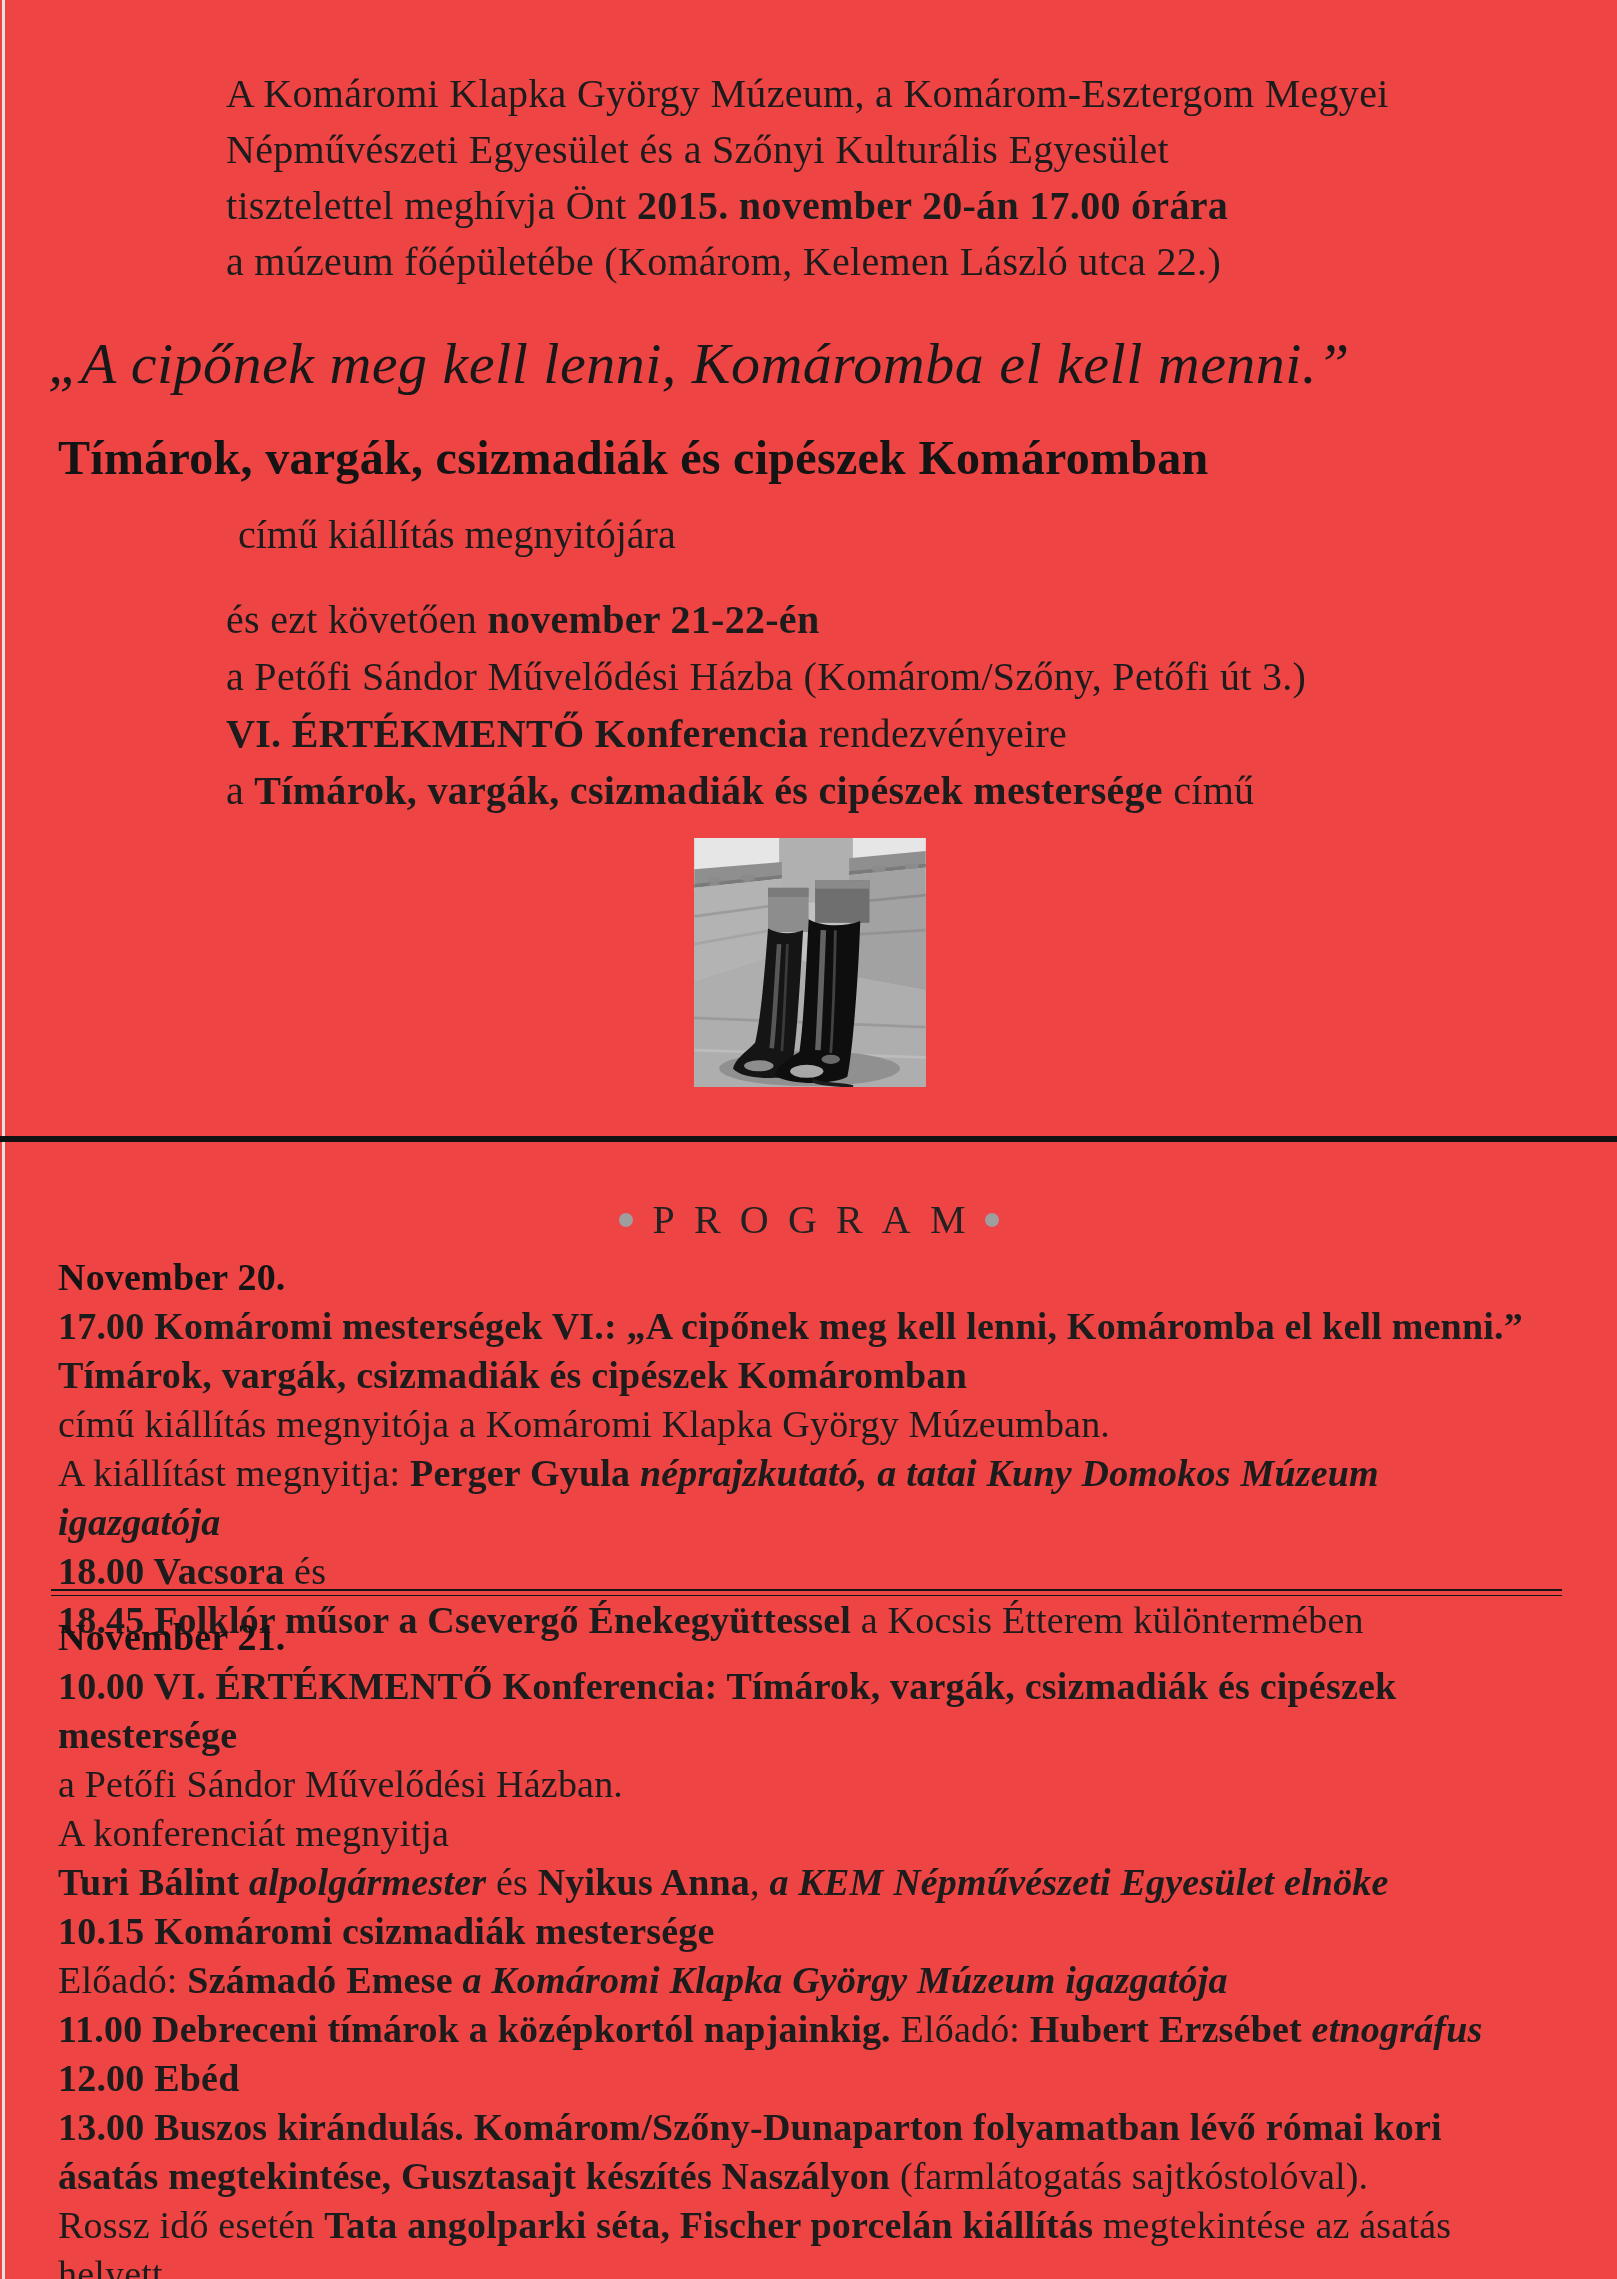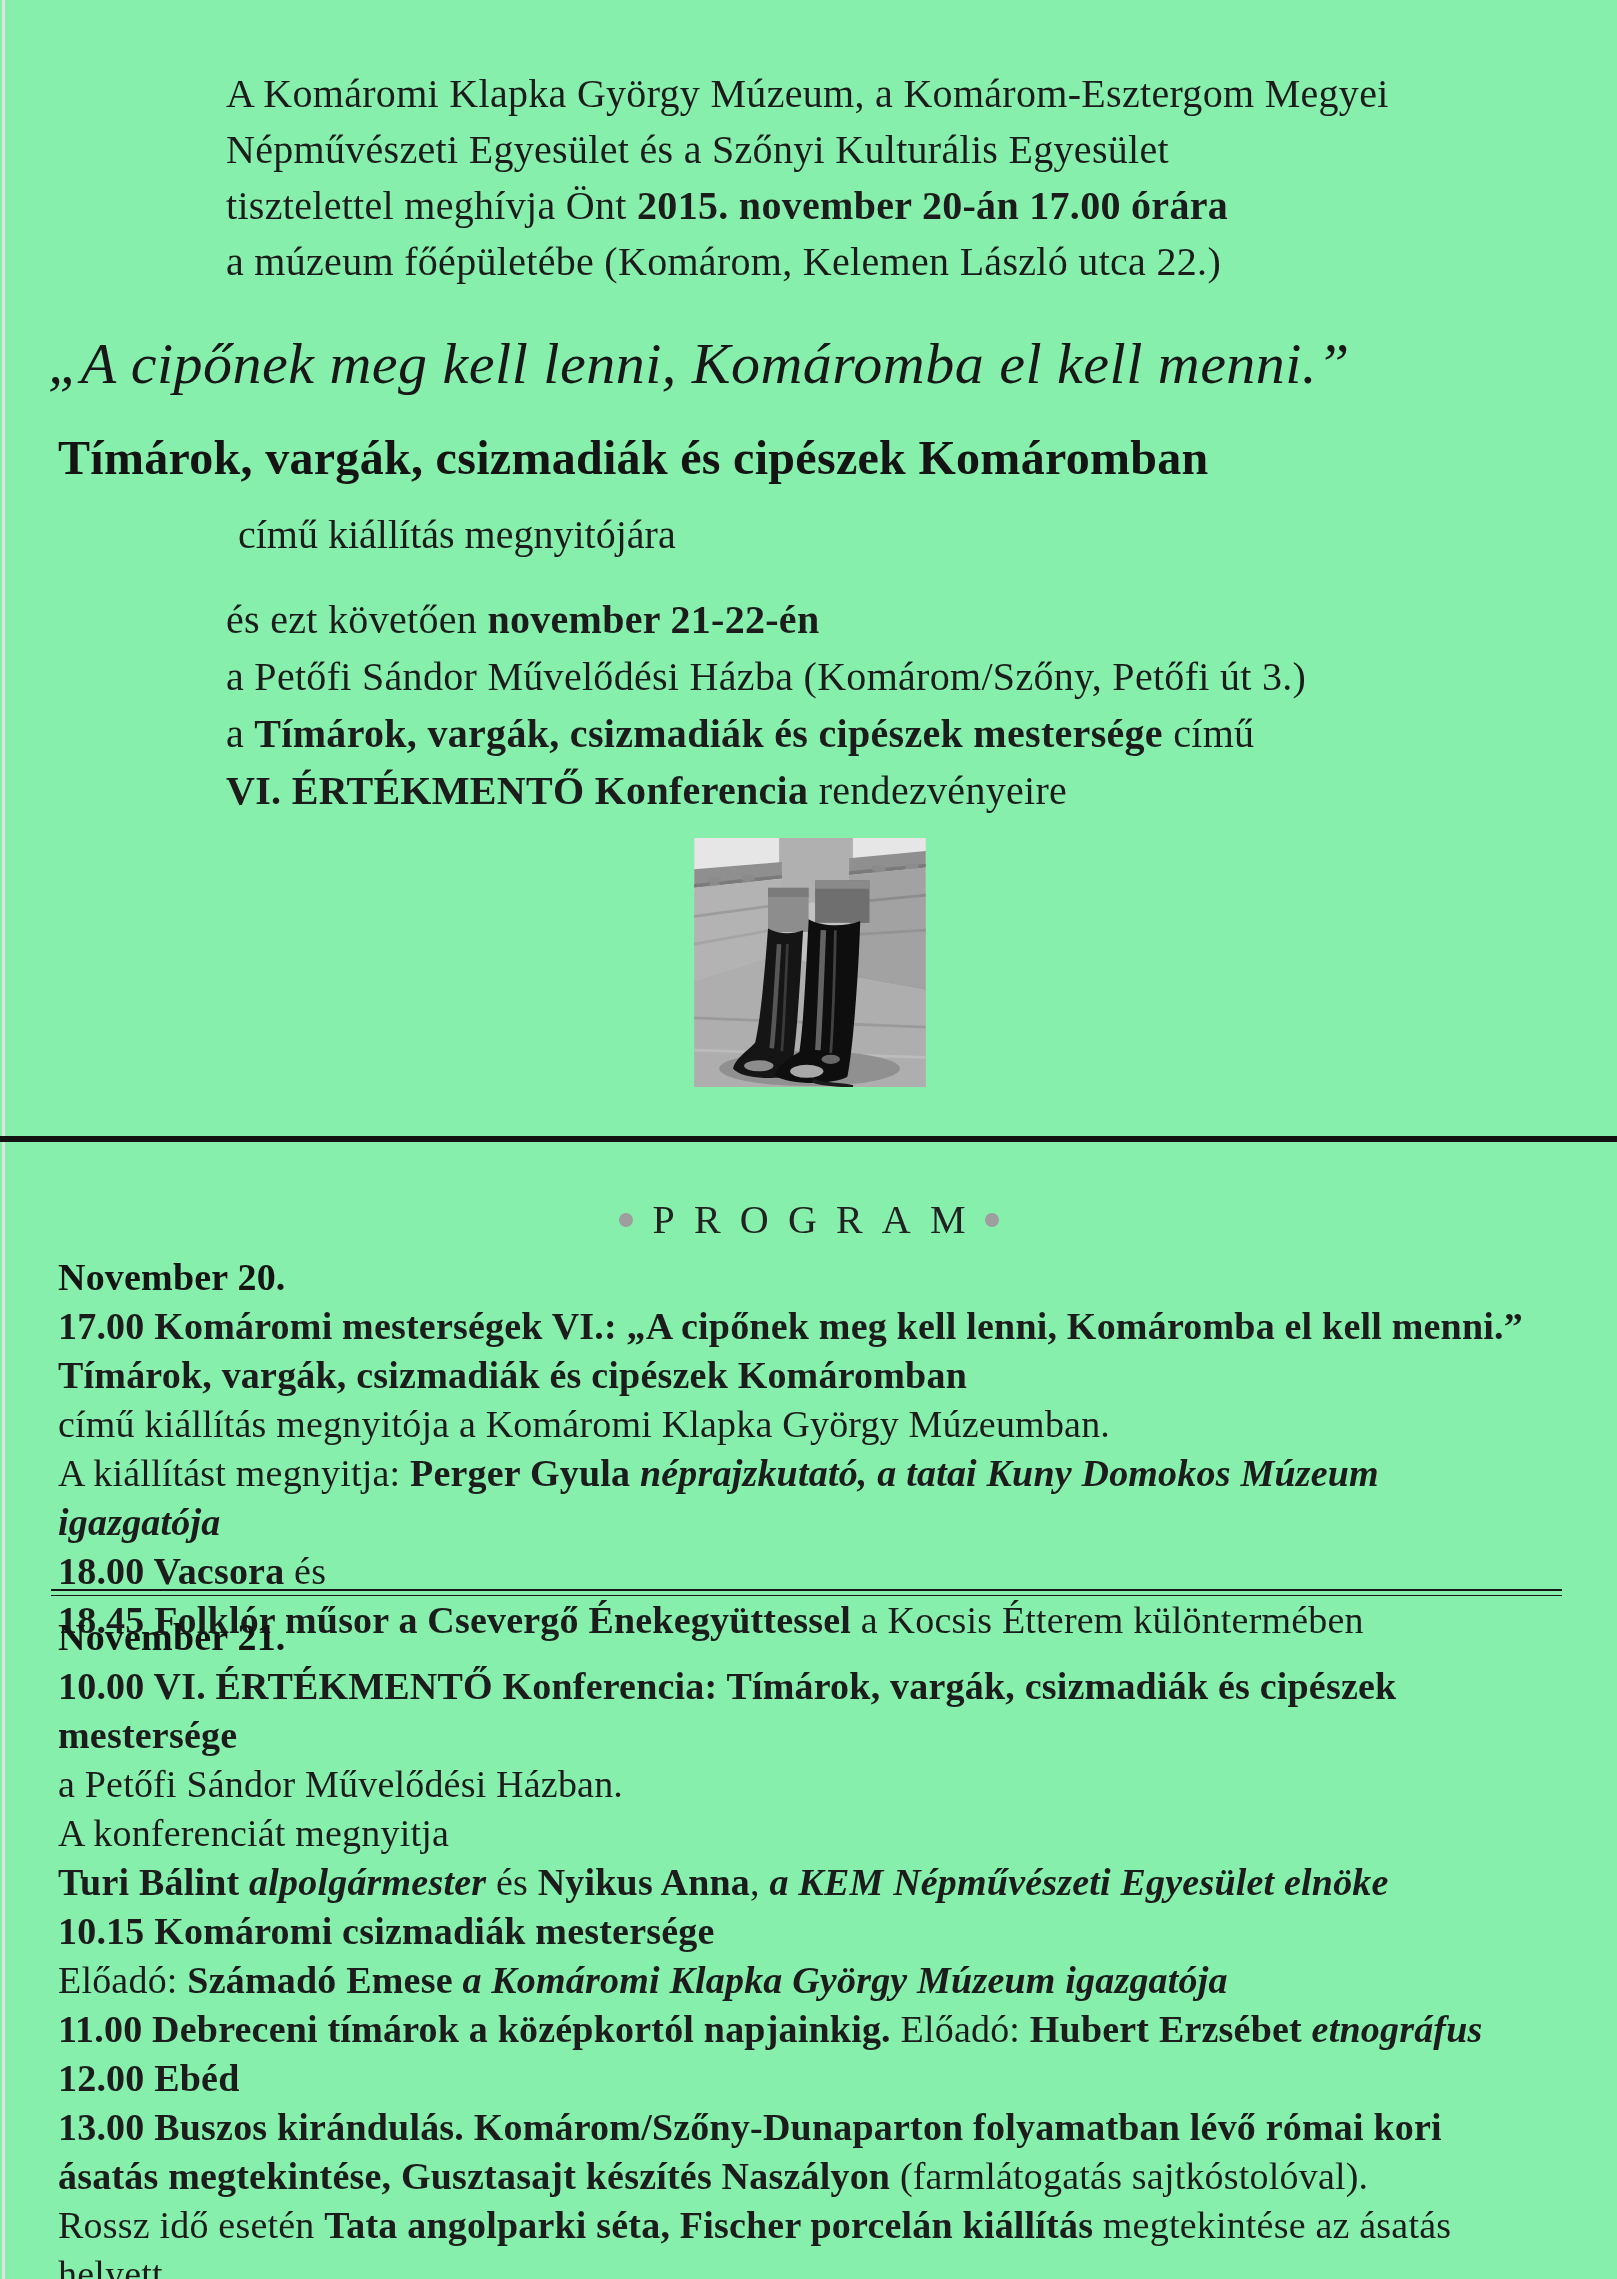--- a/index.html
+++ b/index.html
@@ -1,21 +1,21 @@
 <!DOCTYPE html>
 <html style="font-size:14.8px"><head>
 <meta charset="utf-8">
 <style>
   * { margin:0; padding:0; box-sizing:border-box; }
   html,body { background:#9a9a9a; }
   .page {
     position:relative;
     width:1618px; height:2280px;
     margin:0 auto;
-    background:#86efac;
+    background:#ef4444;
     font-family:"Liberation Serif", serif;
     color:#1c1c1c;
     overflow:hidden;
   }
   .b { font-weight:bold; }
   .i { font-style:italic;font-weight:bold; }
   .scan-edge {
     position:absolute; left:1.8px; top:0; width:2.8px; height:100%;
     background:#e2e2e0;
   }
@@ -94,22 +94,22 @@
     </div>
 
   <div class="quote">„A cipőnek meg kell lenni, Komáromba el kell menni.”</div>
 
   <div class="ex-title">Tímárok, vargák, csizmadiák és cipészek Komáromban</div>
   <div class="ex-sub">című kiállítás megnyitójára</div>
 
   <div class="followup">
       <div class="tline"><span>és ezt követően  </span><span class="b">november 21-22-én</span></div>
       <div class="tline"><span>a Petőfi Sándor Művelődési Házba (Komárom/Szőny, Petőfi út 3.)</span></div>
+      <div class="tline"><span class="b">VI. ÉRTÉKMENTŐ Konferencia</span><span> rendezvényeire</span></div>
       <div class="tline"><span>a </span><span class="b">Tímárok, vargák, csizmadiák és cipészek mestersége</span><span> című</span></div>
-      <div class="tline"><span class="b">VI. ÉRTÉKMENTŐ Konferencia</span><span> rendezvényeire</span></div>
     </div>
 
   <div class="photo">
     <svg width="232" height="249" viewBox="0 0 251 270" xmlns="http://www.w3.org/2000/svg">
       <rect width="251" height="270" fill="#c2c2c2"></rect>
       <rect x="0" y="0" width="251" height="58" fill="#e6e6e6"></rect>
 
       <rect x="92" y="0" width="80" height="70" fill="#b0b0b0"></rect>
 
       <polygon points="0,34 95,26 95,44 0,54" fill="#8f8f8f"></polygon>

